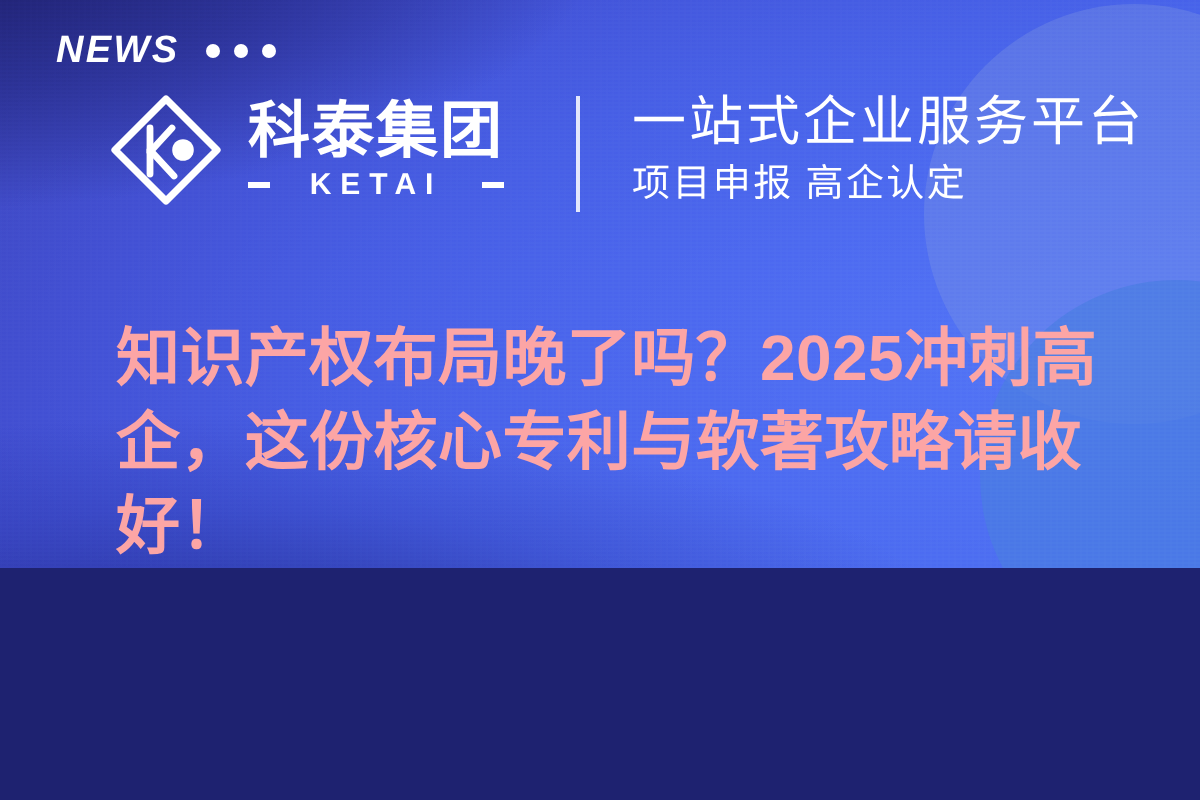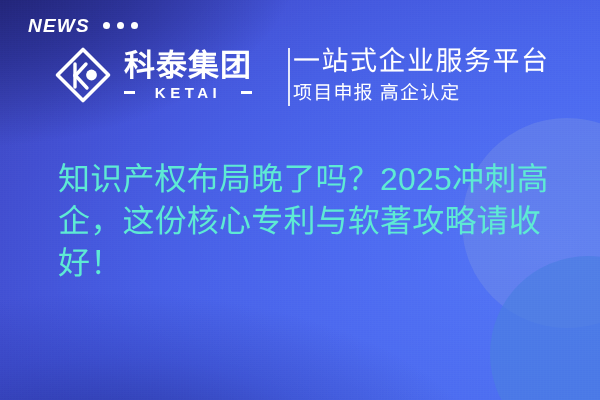--- a/index.html
+++ b/index.html
@@ -5,21 +5,21 @@
 <style>
   html, body {
     margin: 0;
     padding: 0;
     background: #1e2270;
   }
 
   #banner {
     position: relative;
     width: 600px;
-    height: 400px;
+    height: 284px;
     overflow: hidden;
     font-family: "Liberation Sans", "DejaVu Sans", sans-serif;
     background: #2330a6;
   }
 
   
   .bg-base {
     position: absolute;
     inset: 0;
     background:
@@ -163,21 +163,21 @@
     left: 288px;
     top: 48px;
     width: 2px;
     height: 58px;
     background: rgba(255,255,255,0.85);
     z-index: 5;
   }
 
   .slogan {
     position: absolute;
-    left: 293px;
+    left: 316px;
     top: 46px;
     z-index: 5;
   }
   .slogan-main {
     color: #ffffff;
     font-size: 27px;
     font-weight: 400;
     letter-spacing: 1.5px;
     line-height: 1.16;
     white-space: nowrap;
@@ -192,23 +192,23 @@
     line-height: 1.15;
     white-space: nowrap;
   }
 
   
   .headline {
     position: absolute;
     left: 58px;
     top: 158px;
     width: 498px;
-    color: #5eead4;
+    color: #fca5a5;
     font-size: 32px;
-    font-weight: 400;
+    font-weight: 700;
     line-height: 42px;
     letter-spacing: 0.2px;
     z-index: 5;
     word-break: break-all;
   }
 </style>
 </head>
 <body>
 
 <div id="banner">

